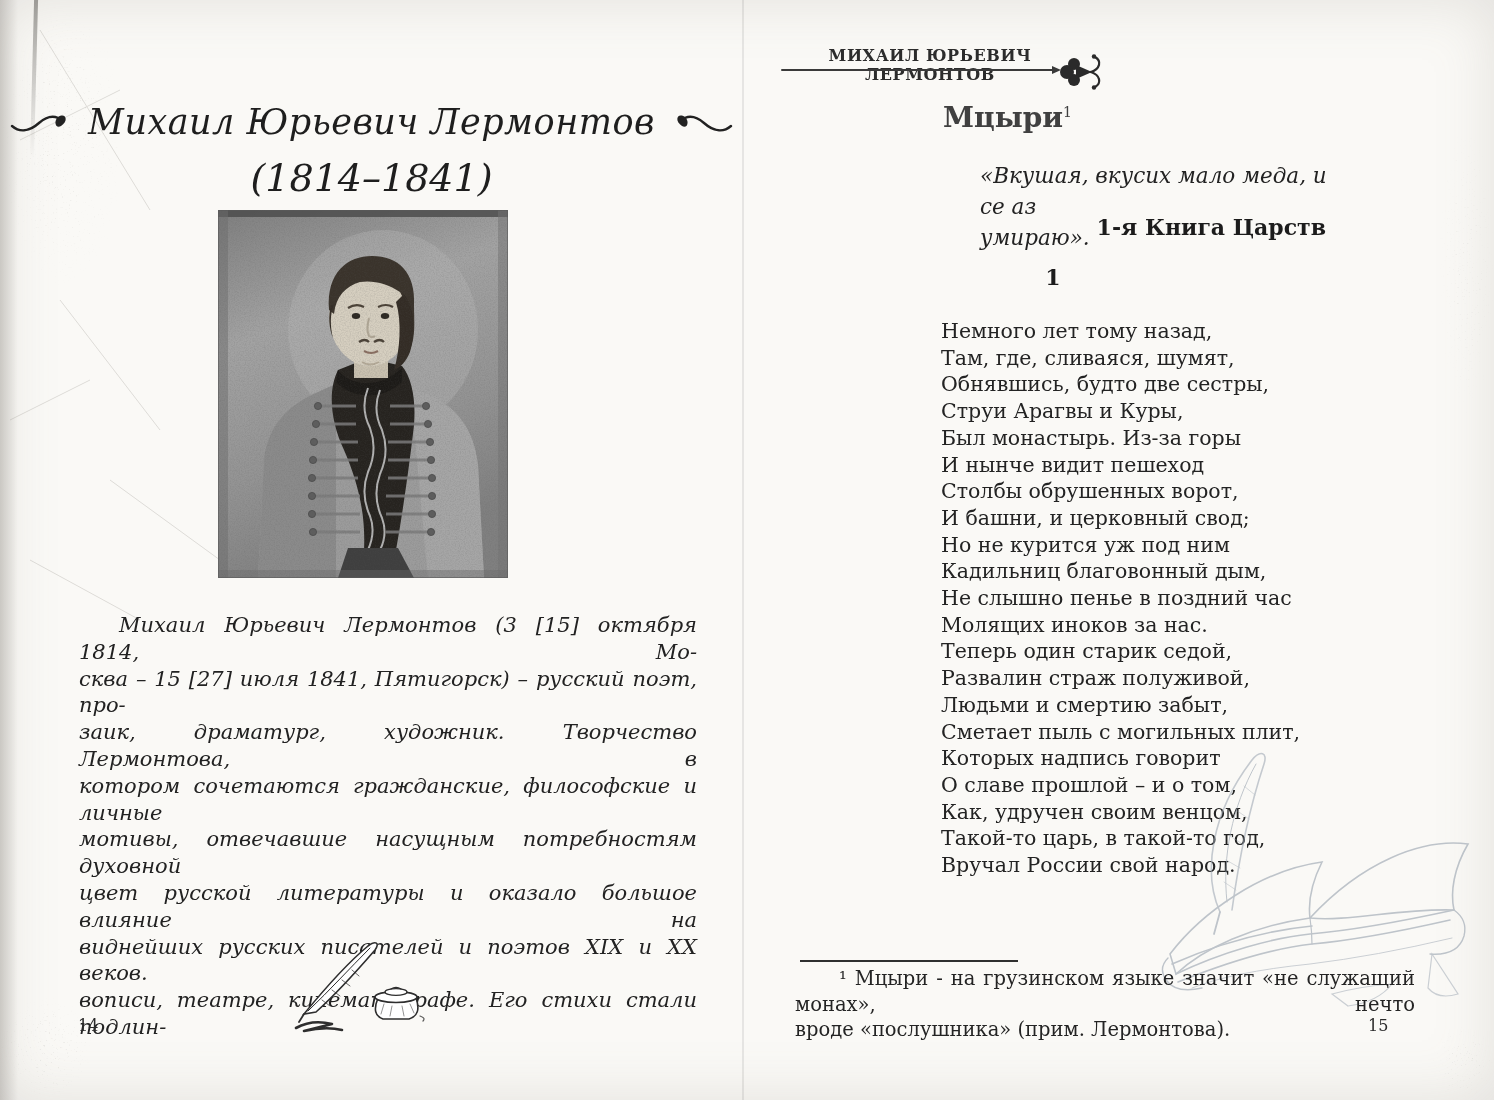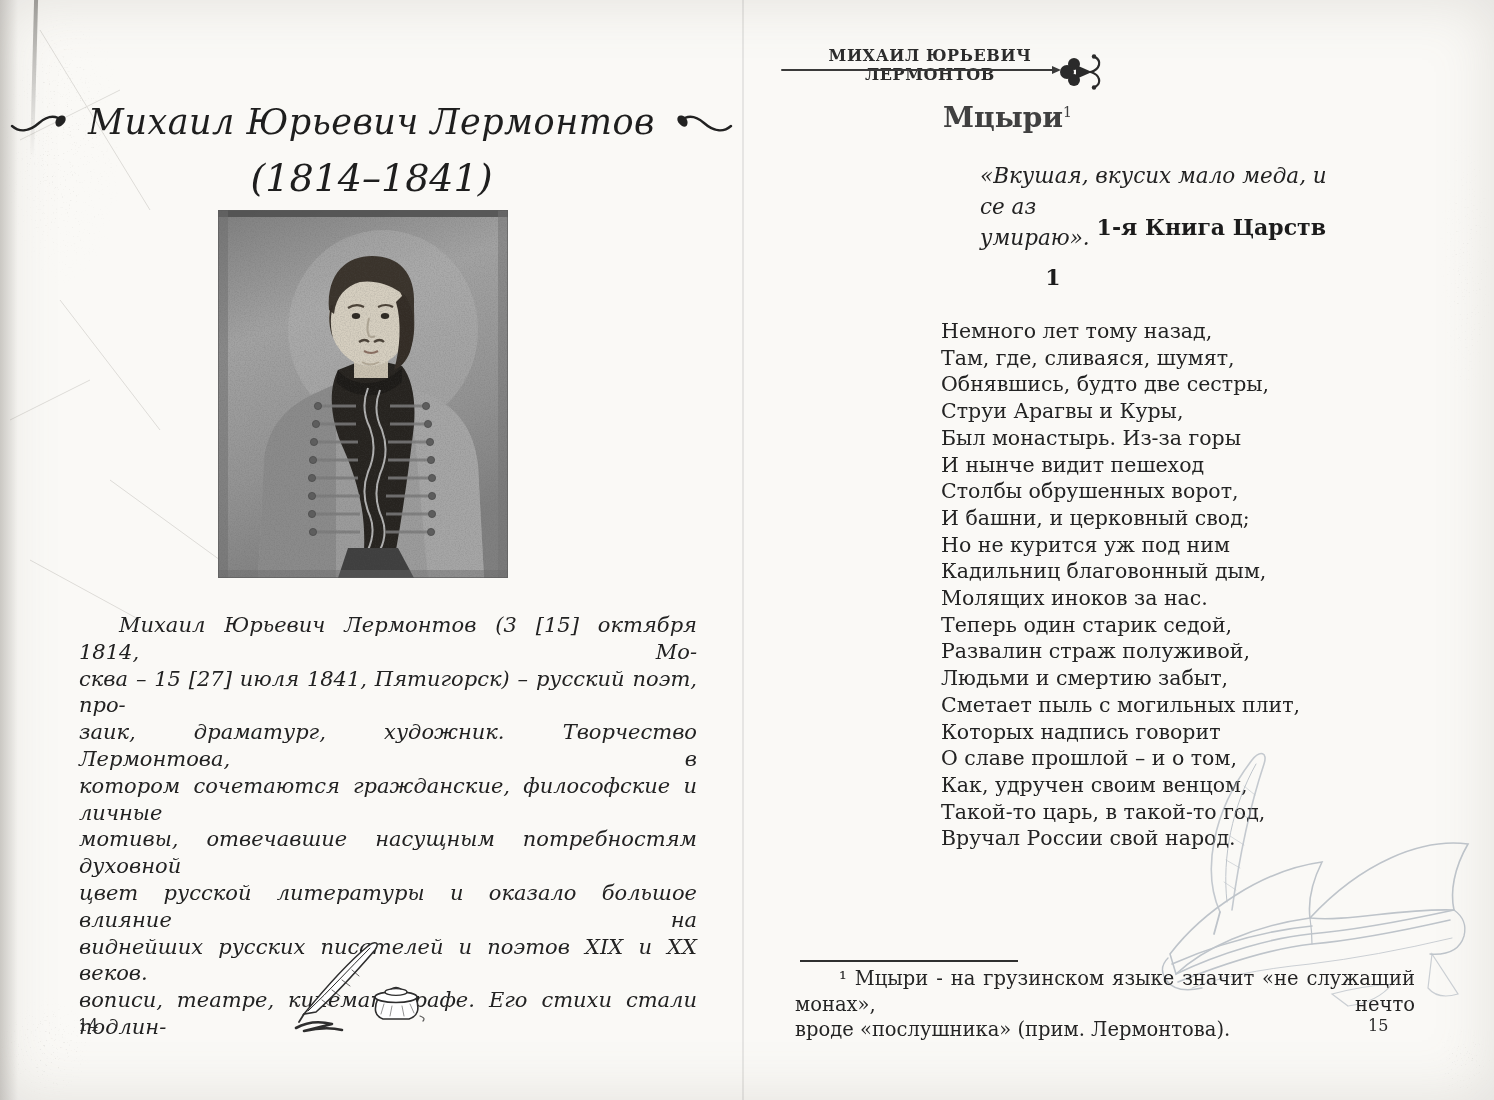--- a/index.html
+++ b/index.html
@@ -270,20 +270,21 @@
       <div>Немного лет тому назад,</div>
       <div>Там, где, сливаяся, шумят,</div>
       <div>Обнявшись, будто две сестры,</div>
       <div>Струи Арагвы и Куры,</div>
       <div>Был монастырь. Из-за горы</div>
       <div>И нынче видит пешеход</div>
       <div>Столбы обрушенных ворот,</div>
       <div>И башни, и церковный свод;</div>
       <div>Но не курится уж под ним</div>
       <div>Кадильниц благовонный дым,</div>
+      <div>Не слышно пенье в поздний час</div>
       <div>Молящих иноков за нас.</div>
       <div>Теперь один старик седой,</div>
       <div>Развалин страж полуживой,</div>
       <div>Людьми и смертию забыт,</div>
       <div>Сметает пыль с могильных плит,</div>
       <div>Которых надпись говорит</div>
       <div>О славе прошлой – и о том,</div>
       <div>Как, удручен своим венцом,</div>
       <div>Такой-то царь, в такой-то год,</div>
       <div>Вручал России свой народ.</div>

